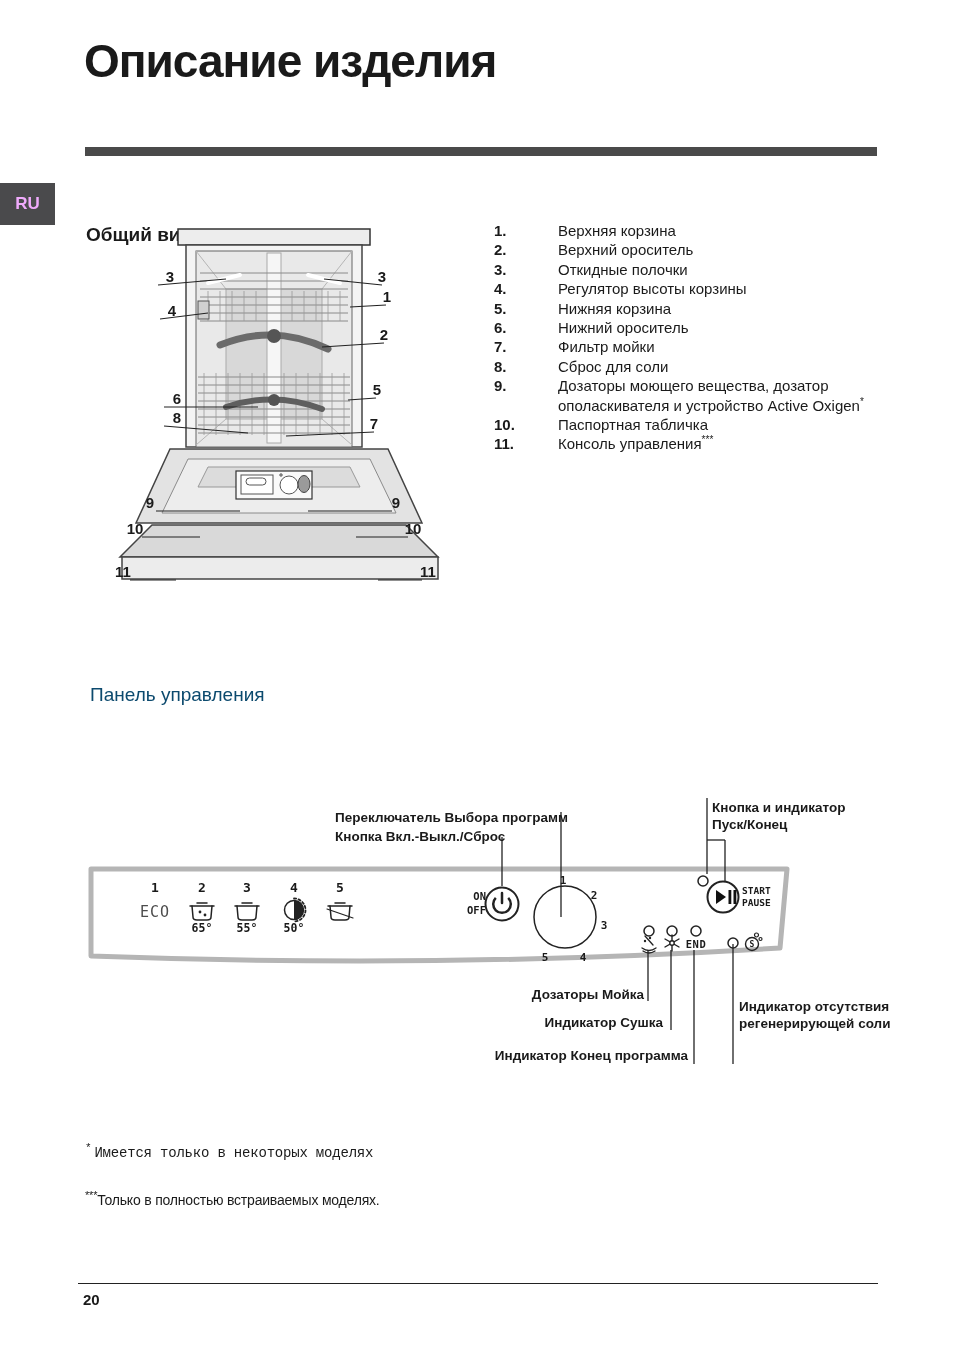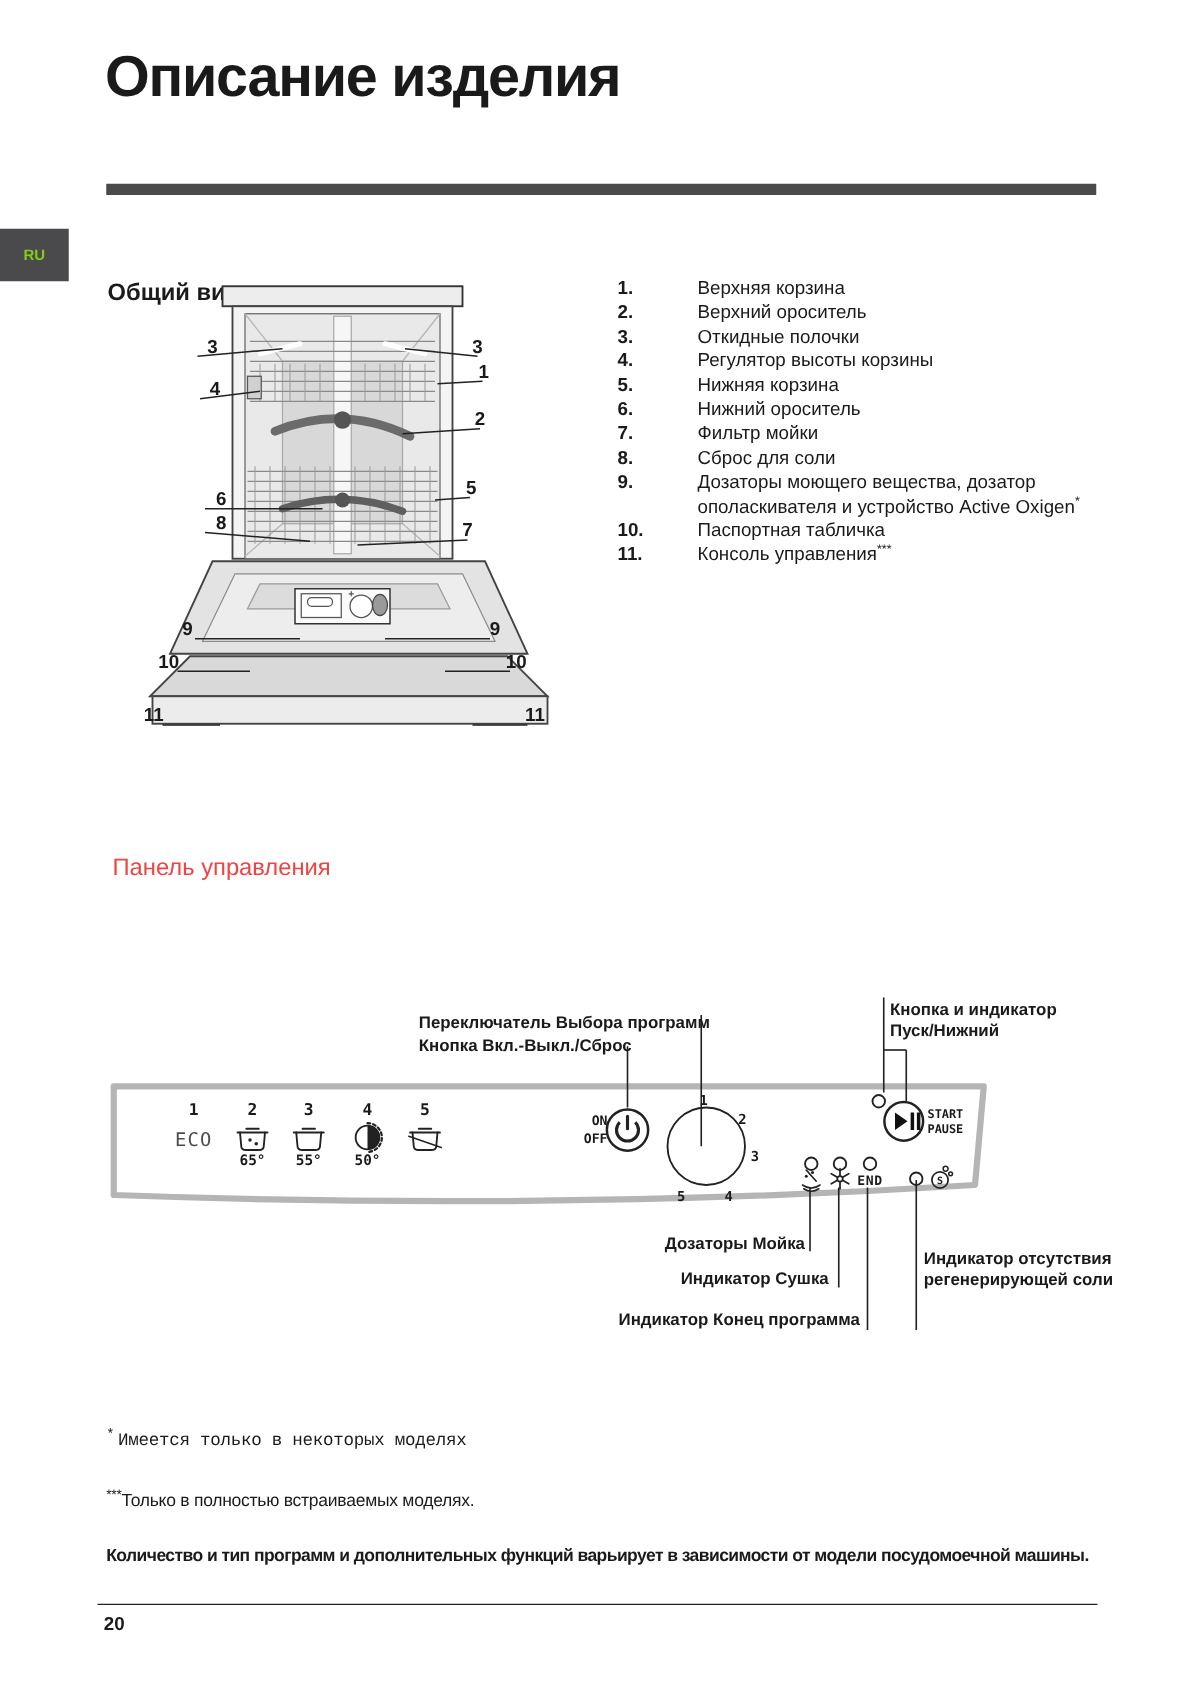--- a/index.html
+++ b/index.html
@@ -1,24 +1,24 @@
 <!DOCTYPE html>
 <html><head>
 <meta charset="utf-8">
 <style>
   html,body{margin:0;padding:0;background:#ffffff;}
   .page{position:relative;width:954px;height:1350px;background:#fff;overflow:hidden;
         font-family:"Liberation Sans",sans-serif;color:#1a1a1a;}
   .abs{position:absolute;}
   .title{left:84px;top:34px;font-size:46px;font-weight:bold;letter-spacing:-1px;}
   .title-rule{left:85px;top:147px;width:792px;height:9px;background:#4a4a4a;}
-  .lang-tab{left:0;top:183px;width:55px;height:42px;background:#4a4a4c;color:#84cc16;
-            font-weight:bold;font-size:12px;display:flex;align-items:center;justify-content:center;}
+  .lang-tab{left:0;top:183px;width:55px;height:42px;background:#4a4a4c;color:#f0abfc;
+            font-weight:bold;font-size:17px;display:flex;align-items:center;justify-content:center;}
   .h-overview{left:86px;top:176px;font-size:19px;font-weight:bold;margin-top:48px;}
-  .h-panel{left:90px;top:684px;font-size:19px;color:#ef4444;}
+  .h-panel{left:90px;top:684px;font-size:19px;color:#0c4a6e;}
   .parts{left:494px;top:221px;font-size:15px;}
   .p-row{display:flex;align-items:flex-start;}
   .p-num{width:64px;font-weight:bold;line-height:19.4px;}
   .p-txt{line-height:19.4px;}
   sup{font-size:10px;line-height:0;}
   .co{position:absolute;font-size:13.5px;font-weight:bold;line-height:17px;white-space:nowrap;}
   .co.r{text-align:right;}
   .fn{position:absolute;left:85px;font-size:14px;letter-spacing:-0.2px;white-space:nowrap;}
   .fn sup{font-size:11px;}
   .fn.bold{font-weight:bold;letter-spacing:-0.45px;}
@@ -335,34 +335,33 @@
       <line x1="586" y1="157" x2="586" y2="237"></line>
       <line x1="609" y1="157" x2="609" y2="271"></line>
       <line x1="648" y1="151" x2="648" y2="271"></line>
     </g>
   </svg>
 
   <div class="co" style="left:335px;top:809px;">Переключатель Выбора программ</div>
   <div class="co" style="left:335px;top:828px;">Кнопка Вкл.-Выкл./Сброс</div>
   <div class="co" style="left:712px;top:799px;">
     <span>Кнопка и индикатор</span><br>
-    <span>Пуск/Нижний</span>
+    <span>Пуск/Конец</span>
   </div>
   <div class="co r" style="left:420px;top:986px;width:224px;">Дозаторы Мойка</div>
   <div class="co r" style="left:420px;top:1014px;width:243px;">Индикатор Сушка</div>
   <div class="co r" style="left:400px;top:1047px;width:288px;">Индикатор Конец программа</div>
   <div class="co" style="left:739px;top:998px;">
     <span>Индикатор отсутствия</span><br>
     <span>регенерирующей соли</span>
   </div>
 
   <div class="fn" style="top:1192px;">
     <sup>***</sup><span>Только в полностью встраиваемых моделях.</span>
   </div>
   <div class="fn" style="top:1145px;font-family:Liberation Mono, monospace;">
     <sup style="margin-right:3px;">*</sup><span>Имеется только в некоторых моделях</span>
   </div>
-  <div class="fn bold" style="top:1236px;">Количество и тип программ и дополнительных функций варьирует в зависимости от модели посудомоечной машины.</div>
 
   <div class="abs bottom-rule"></div>
   <div class="abs pagenum">20</div>
 
 </div>
 
 </body></html>

